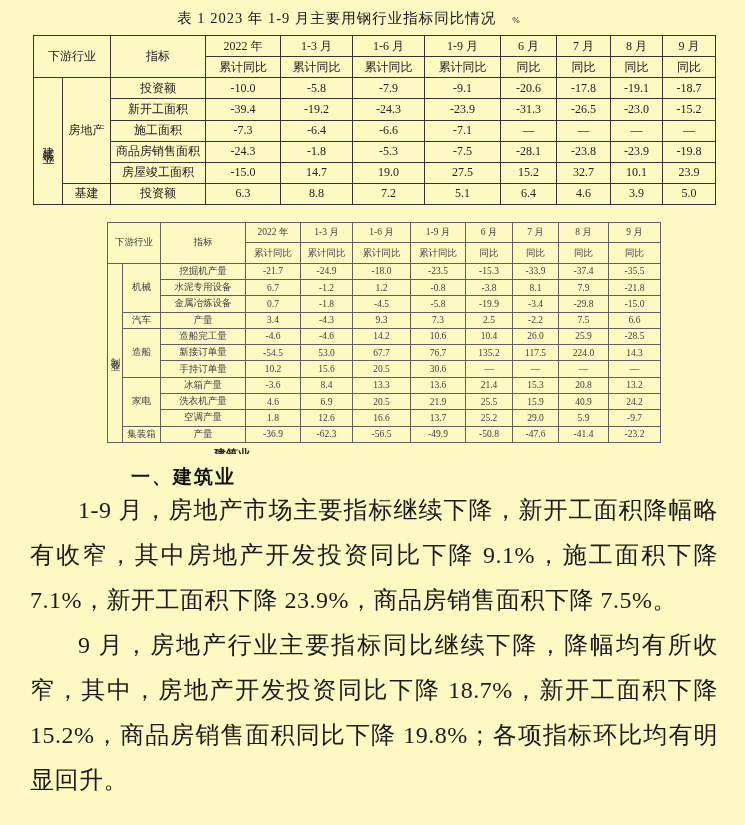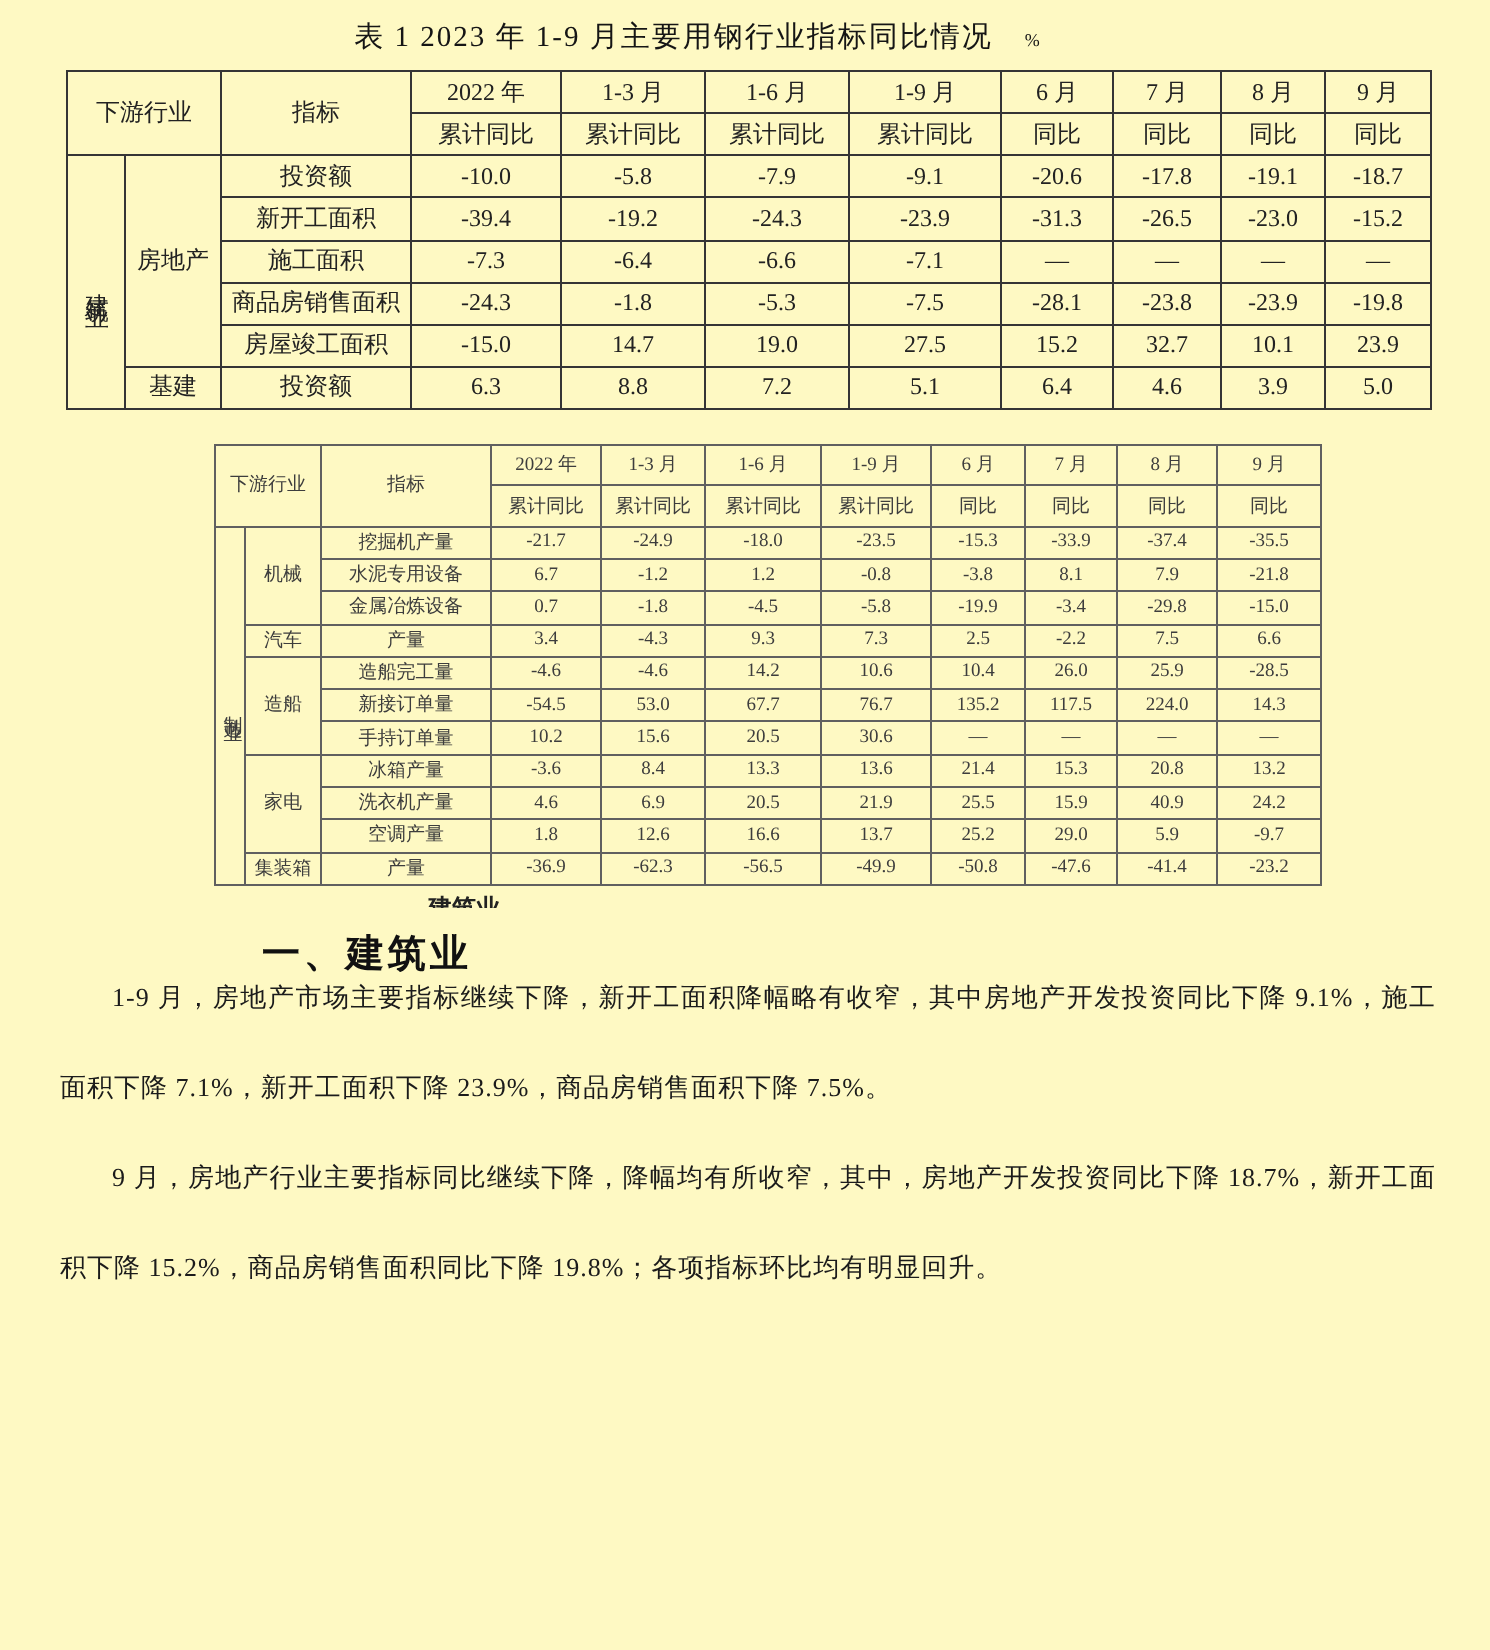--- a/index.html
+++ b/index.html
@@ -46,22 +46,22 @@
     font-family:"DejaVu Sans","Liberation Sans",sans-serif;
   }
 
   
   .section-heading {
     position:absolute; left:85px; top:464px;
     font-family:"DejaVu Sans","Liberation Sans",sans-serif;
     font-weight:bold; font-size:19px; color:#111; letter-spacing:2px;margin-left:46px;
   }
   .body-text {
-    position:absolute; left:30px; top:476px; width:688px;
-    font-size:13px; line-height:45px; color:#1b1b1b;
+    position:absolute; left:30px; top:488px; width:688px;
+    font-size:24px; line-height:45px; color:#1b1b1b;
     text-align:justify; letter-spacing:0.5px;
   }
   .body-text p { text-indent:2em; margin:0; }
 </style>
 </head>
 <body>
 
 <div class="page">
 
   <div class="doc-title">

